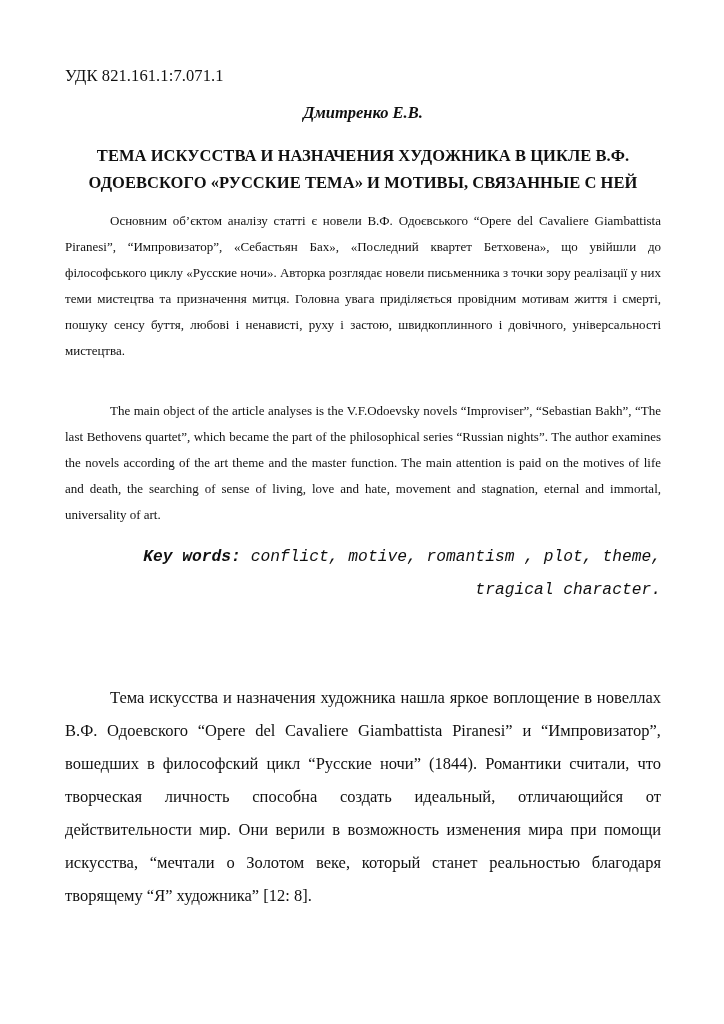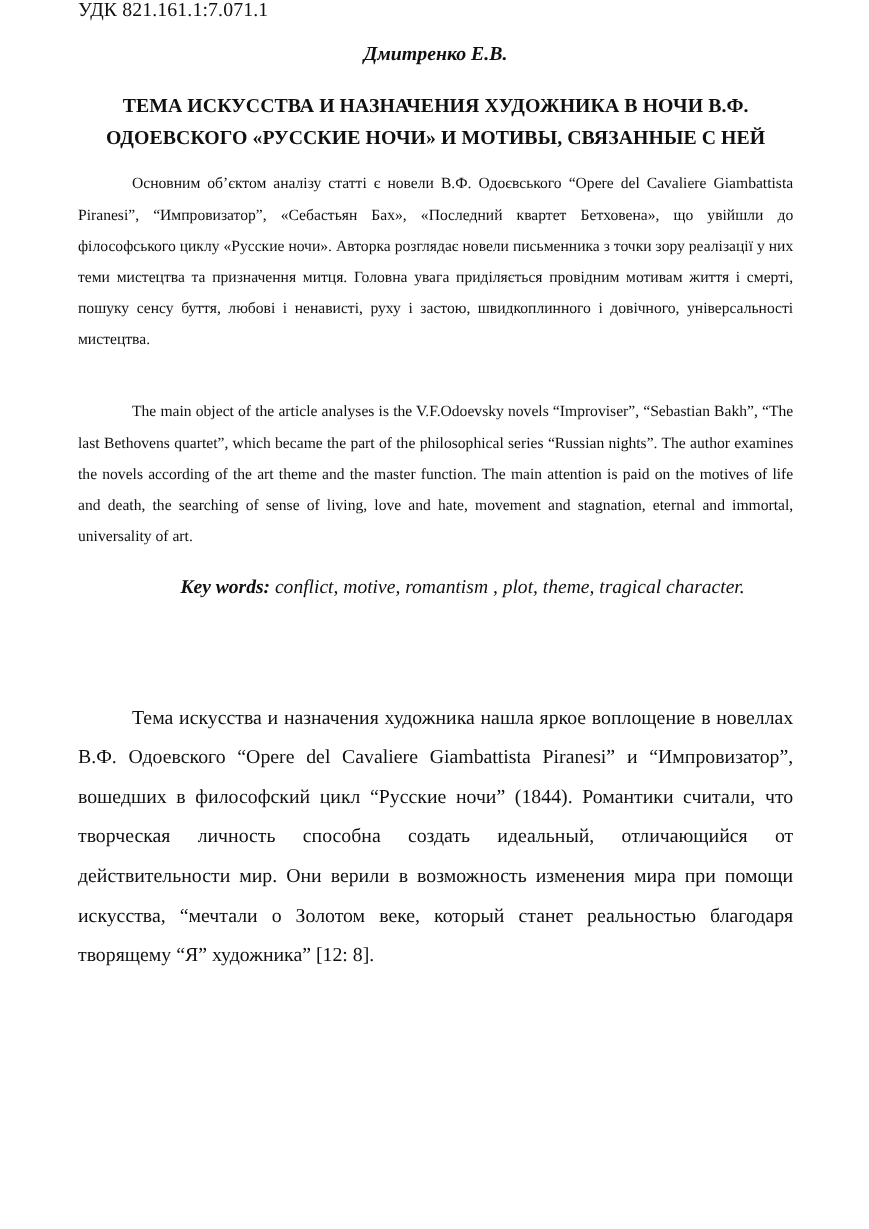--- a/index.html
+++ b/index.html
@@ -31,20 +31,21 @@
     position: absolute;
     left: 65px;
     top: 0;
     width: 596px;
   }
 
   
   .udc {
     font-size: 16.5px;
     line-height: 1.0;
+    padding-top: 68px;
     text-align: left;
     letter-spacing: 0.1px;
   }
 
   .author {
     margin-top: 20px;
     text-align: center;
     font-size: 16.5px;
     font-weight: bold;
     font-style: italic;
@@ -90,21 +91,22 @@
     line-height: 2.0;
     text-align: justify;
     text-indent: 45px;
   }
   .keywords .kw-label {
     font-weight: bold;
     font-style: italic;
   }
   .keywords.eng {
     margin-top: 0;
-    text-align: center;
+    text-align: right;
+    font-family: Liberation Mono, monospace;
   }
 
   
   .body-gap {
     height: 42px;
   }
   .body-par {
     font-size: 16.5px;
     line-height: 2.0;
     text-align: justify;
@@ -117,21 +119,21 @@
 <body>
 
 <div class="page">
   <div class="content">
 
     <div class="udc">УДК 821.161.1:7.071.1</div>
 
     <div class="author">Дмитренко Е.В.</div>
 
 
-    <h1 class="title">ТЕМА ИСКУССТВА И НАЗНАЧЕНИЯ ХУДОЖНИКА В НОЧИ В.Ф. ОДОЕВСКОГО «РУССКИЕ НОЧИ» И МОТИВЫ, СВЯЗАННЫЕ С НЕЙ</h1>
+    <h1 class="title">ТЕМА ИСКУССТВА И НАЗНАЧЕНИЯ ХУДОЖНИКА В ЦИКЛЕ В.Ф. ОДОЕВСКОГО «РУССКИЕ ТЕМА» И МОТИВЫ, СВЯЗАННЫЕ С НЕЙ</h1>
 
     <p class="abstract uk">Основним об’єктом аналізу статті є новели В.Ф. Одоєвського “Opere del Cavaliere Giambattista Piranesi”, “Импровизатор”, «Себастьян Бах», «Последний квартет Бетховена», що увійшли до філософського циклу «Русские ночи». Авторка розглядає новели письменника з точки зору реалізації у них теми мистецтва та призначення митця. Головна увага приділяється провідним мотивам життя і смерті, пошуку сенсу буття, любові і ненависті, руху і застою, швидкоплинного і довічного, універсальності мистецтва.</p>
 
 
     <p class="abstract eng">The main object of the article analyses is the V.F.Odoevsky novels “Improviser”, “Sebastian Bakh”, “The last Bethovens quartet”, which became the part of the philosophical series “Russian nights”. The author examines the novels according of the art theme and the master function. The main attention is paid on the motives of life and death, the searching of sense of living, love and hate, movement and stagnation, eternal and immortal, universality of art.</p>
 
     <p class="keywords eng">
       <span class="kw-label">Key words:</span><span> conflict, motive, romantism , plot, theme, tragical character.</span>
     </p>
 

